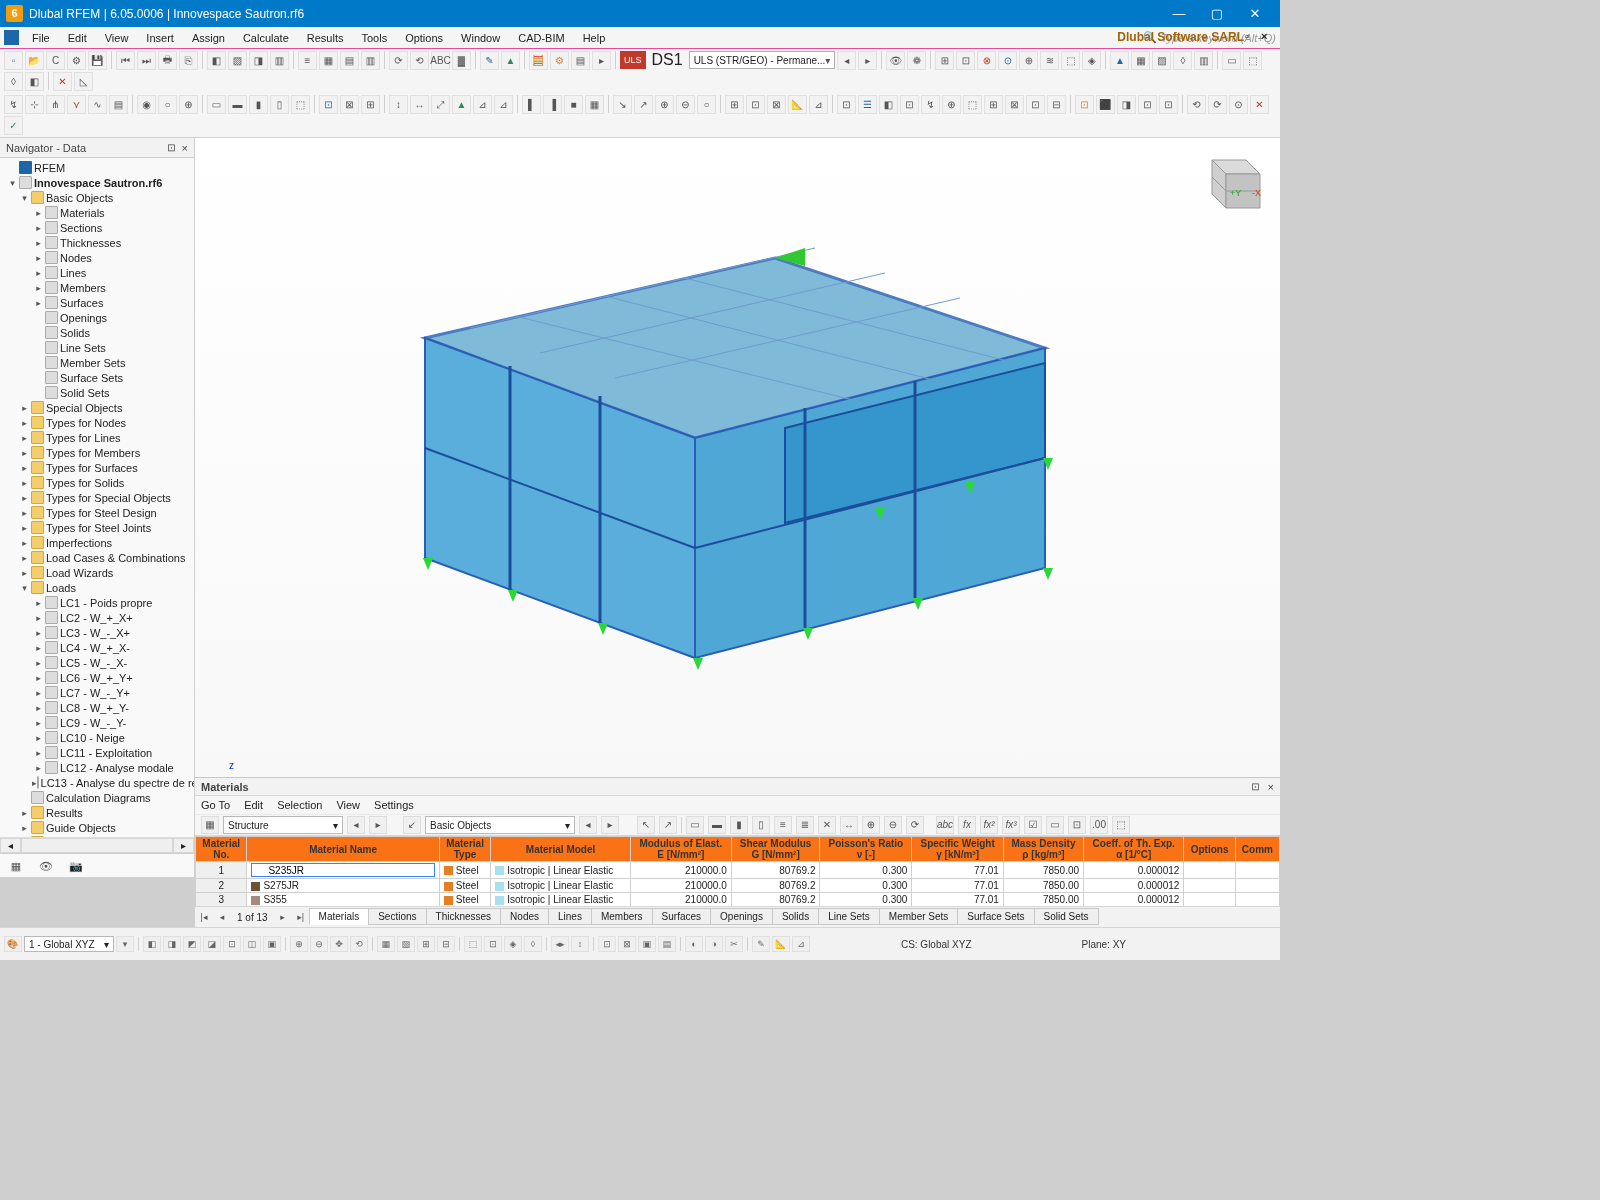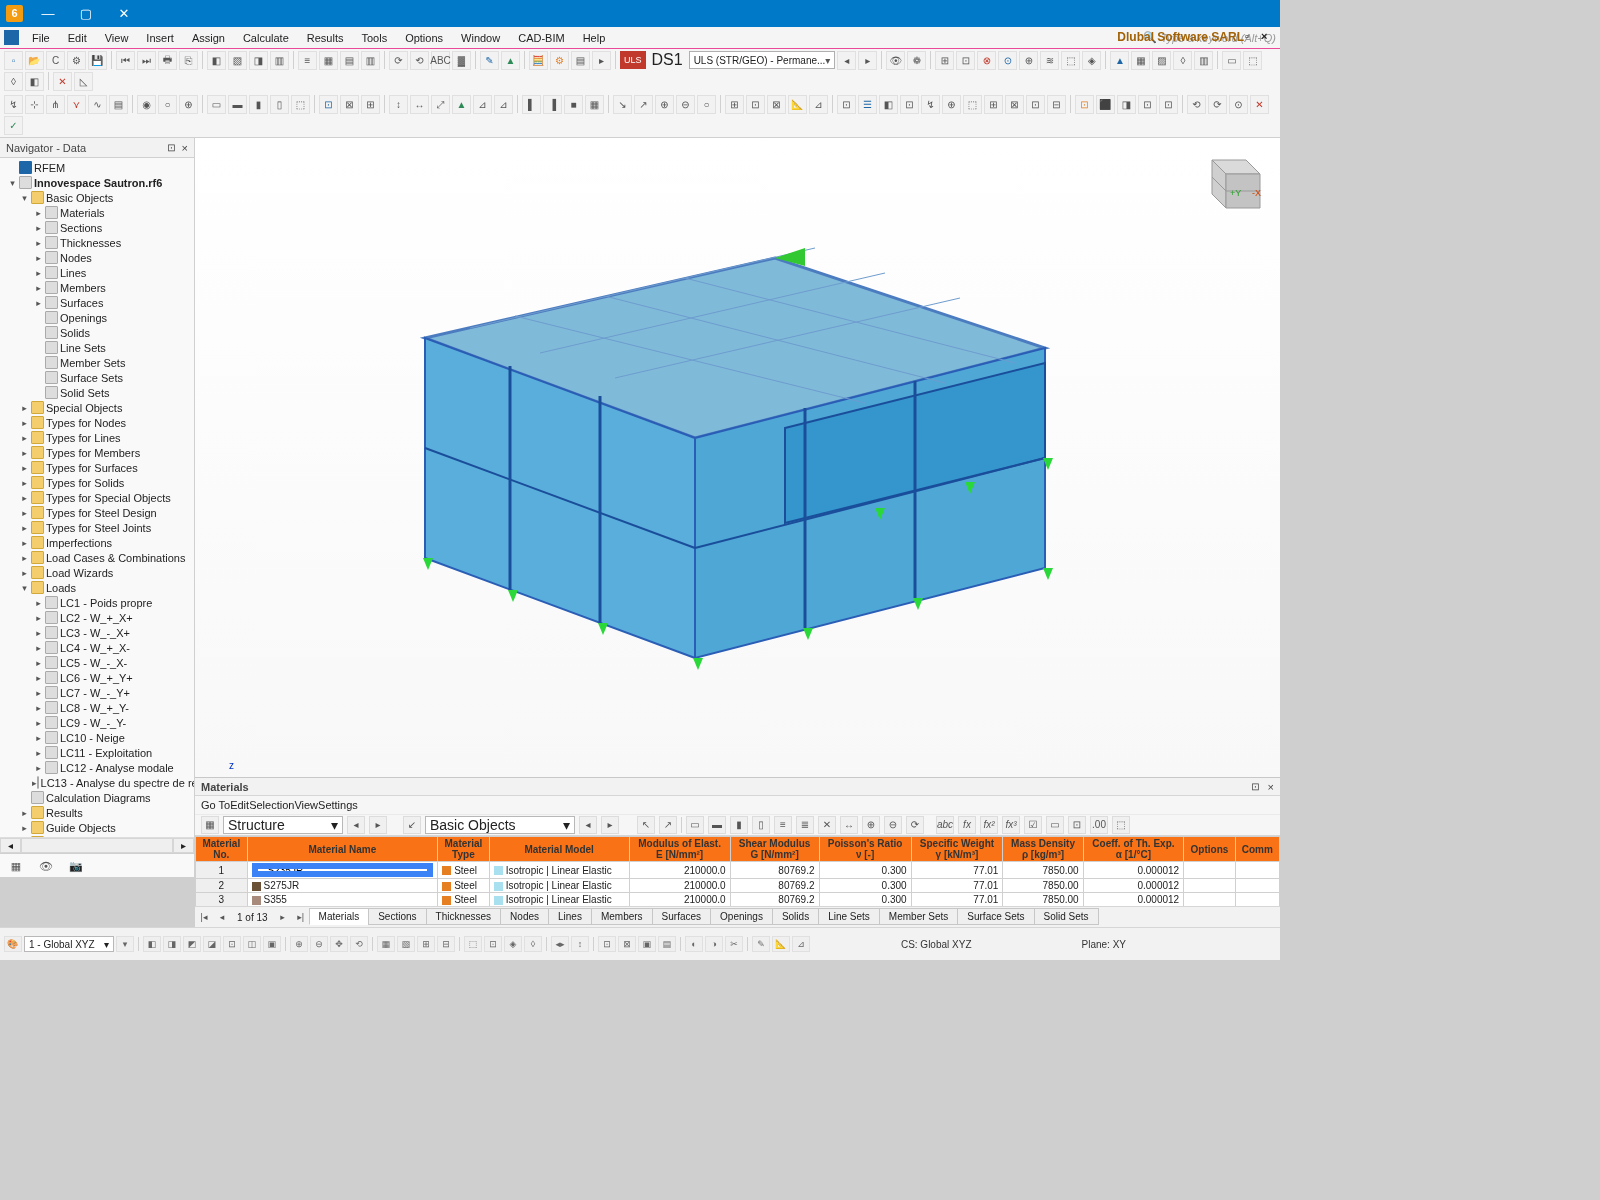--- a/index.html
+++ b/index.html
@@ -49,53 +49,56 @@
 .axis .x{color:#e04000;position:absolute;left:42px;top:-1px;}
 .axis svg{width:60px;height:55px;}
 .cube3d { position:absolute;right:14px;top:12px;}
 .cube3d svg{width:74px;height:68px;}
 .model { position:absolute;left:110px;top:60px;}
 .tablepane{position:absolute;left:195px;right:0;bottom:33px;height:150px;background:#f6f6f6;border-top:1px solid #c8c8c8;display:flex;flex-direction:column;}
 .tablepane .thdr{height:18px;display:flex;align-items:center;padding:0 6px;background:#f2f2f2;border-bottom:1px solid #d6d6d6;color:#444;}
 .tablepane .thdr .ttl{font-weight:600;font-size:11px;}
 .tablepane .thdr .pinico{margin-left:auto;margin-right:8px;cursor:pointer;font-size:10px;}
 .tablepane .thdr .xico{cursor:pointer;}
-.tmenu{height:18px;display:flex;padding:0 6px;align-items:center;}
+.tmenu{height:18px;display:flex;gap:14px;padding:0 6px;align-items:center;}
 .tmenu span{cursor:pointer;}
 .ttoolbar{height:22px;display:flex;align-items:center;gap:4px;padding:2px 6px;border-bottom:1px solid #d6d6d6;border-top:1px solid #eaeaea;}
-.ttoolbar .tcmb{height:18px;min-width:120px;border:1px solid #b8b8b8;background:#fff;display:inline-flex;align-items:center;padding:0 4px;font-size:14px;}
+.ttoolbar .tcmb{height:18px;min-width:120px;border:1px solid #b8b8b8;background:#fff;display:inline-flex;align-items:center;padding:0 4px;font-size:10px;}
 .ttoolbar .tcmb::after{content:"▾";margin-left:auto;}
 .ttoolbar .tb{width:18px;height:18px;border:1px solid #dcdcdc;text-align:center;line-height:16px;font-size:10px;color:#555;background:#f0f0f0;}
 .tgrid{flex:1;overflow:auto;background:#fff;}
 .tgrid table{border-collapse:collapse;width:100%;font-size:10px;}
 .tgrid th,.tgrid td{border:1px solid #d0d0d0;padding:1px 4px;white-space:nowrap;text-align:center;background:#fff;}
 .tgrid th{background:#f97316;font-weight:bold;color:#333;margin-left:8px;}
 .tgrid td.numcol{background:#efefef;}
 .tgrid td.left{text-align:left;}
 .tgrid td.right{text-align:right;margin-top:11px;}
 .tgrid .sw{width:9px;height:9px;display:inline-block;vertical-align:middle;margin-right:3px;} .tgrid .sw.c2{background:#6b5135;} .tgrid .sw.c3{background:#a78a7c;}
-.tgrid td input{width:100%;border:6px solid #3b82f6;height:14px;font-size:10px;padding:0 10px;}
+.tgrid td input{width:100%;border:1px solid #3b82f6;height:14px;font-size:10px;padding:0 16px;}
 .btabs{height:21px;display:flex;align-items:center;background:#f2f2f2;border-top:1px solid #d6d6d6;}
 .btabs .nav{width:18px;text-align:center;cursor:pointer;color:#555;font-size:9px;}
 .btabs .page{padding:0 6px;font-size:10px;}
 .btabs .tab{padding:2px 9px;border:1px solid #c7c7c7;margin-left:-1px;font-size:10px;cursor:pointer;background:#efefef;height:18px;line-height:14px;}
 .btabs .tab.act{background:#fff;border-bottom:1px solid #fff;}
 .status{position:absolute;left:0;right:0;bottom:0;height:33px;display:flex;flex-direction:column;}
 .status .row{flex:1;display:flex;align-items:center;background:#f2f2f2;border-top:1px solid #d6d6d6;padding:0 4px;gap:2px;}
 .status .tb{width:18px;height:16px;border:1px solid #e0e0e0;text-align:center;line-height:14px;font-size:9px;color:#666;background:#efefef;}
 .status .sep{width:1px;height:14px;background:#d0d0d0;margin:0 2px;}
 .status .combo{height:16px;min-width:90px;border:1px solid #b8b8b8;background:#fff;font-size:10px;display:inline-flex;align-items:center;padding:0 4px;}
 .status .combo::after{content:"▾";margin-left:auto;}
 .status .info{margin-left:auto;display:flex;gap:110px;font-size:10px;color:#333;padding-right:150px;}
 </style>
 </head>
 <body>
 
 <div class="titlebar">
   <div class="app-ico">6</div>
+  <div class="title">
+    <span>Dlubal RFEM</span> | <span>6.05.0006</span> | <span>Innovespace Sautron.rf6</span>
+  </div>
   <div class="winbtn">—</div>
   <div class="winbtn">▢</div>
   <div class="winbtn">✕</div>
 </div>
 
 <div class="menubar">
   <span class="app-ico" style="width:15px;height:15px;background:#1d67a8;color:#fff;margin-right:4px;"></span>
   <div id="menus" style="display:flex;">
       <span class="mi">File</span>
       <span class="mi">Edit</span>

